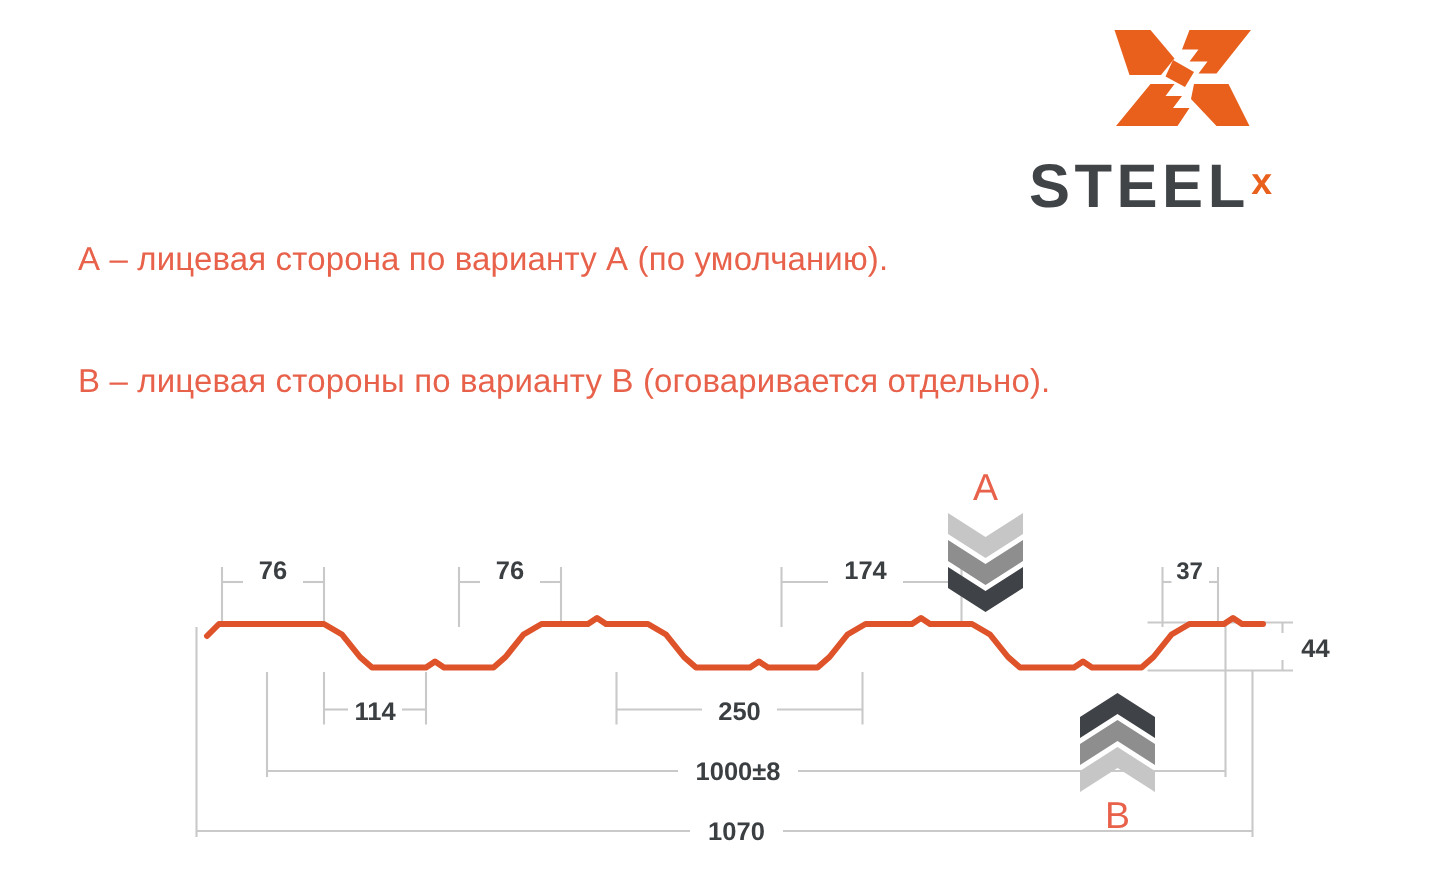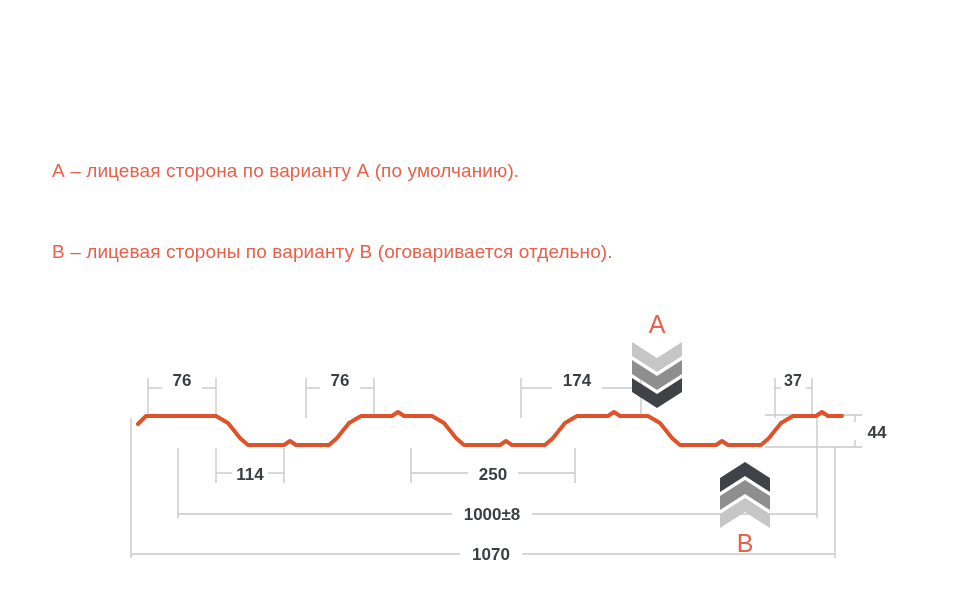--- a/index.html
+++ b/index.html
@@ -58,21 +58,21 @@
     line-height: 1;
     margin-left: 1px;
     position: relative;
     top: -9px;
   }
 
   
   .caption {
     position: absolute;
     font-family: "Liberation Sans", sans-serif;
-    font-size: 19px;
+    font-size: 22px;
     color: #E8614A;
     white-space: nowrap;
     letter-spacing: 0.1px;
   }
   #caption-a { left: 52px; top: 160px; }
   #caption-b { left: 52px; top: 241px; text-align: right; }
 
   
   #diagram {
     position: absolute;
@@ -91,20 +91,33 @@
     font-size: 25px;
     fill: #E8614A;
     text-anchor: middle;
   }
 </style>
 </head>
 <body>
 
 <div id="page">
 
+  <div id="logo">
+    <svg id="logo-mark" viewBox="0 0 95 74">
+      <path d="M2 2 L26 2 L42 21 L33 32 L12 32 Z" fill="#E8601C"></path>
+      <path d="M52 2 L93 2 L70 31 L58 31 L64 23 L52 23 L58 15 L47 15 Z" fill="#E8601C"></path>
+      <path d="M30 38 L42 38 L36 46 L47 46 L41 54 L52 54 L44 66 L3 66 L26 38 Z" fill="#E8601C"></path>
+      <path d="M55 38 L78 38 L92 66 L70 66 L53 48 Z" fill="#E8601C"></path>
+      <path d="M41 22 L55 30 L49 40 L36 33 Z" fill="#E8601C"></path>
+    </svg>
+    <div id="logo-wordmark">
+      <span id="logo-steel">STEEL</span>
+      <span id="logo-x">x</span>
+    </div>
+  </div>
 
   <div class="caption" id="caption-a">А – лицевая сторона по варианту А (по умолчанию).</div>
   <div class="caption" id="caption-b">В – лицевая стороны по варианту В (оговаривается отдельно).</div>
 
   <svg id="diagram" viewBox="0 0 970 300">
 
     <g stroke="#C9C9C9" stroke-width="1.4" fill="none">
 
       <line x1="148" y1="88" x2="148" y2="128"></line>
       <line x1="216" y1="88" x2="216" y2="128"></line>

